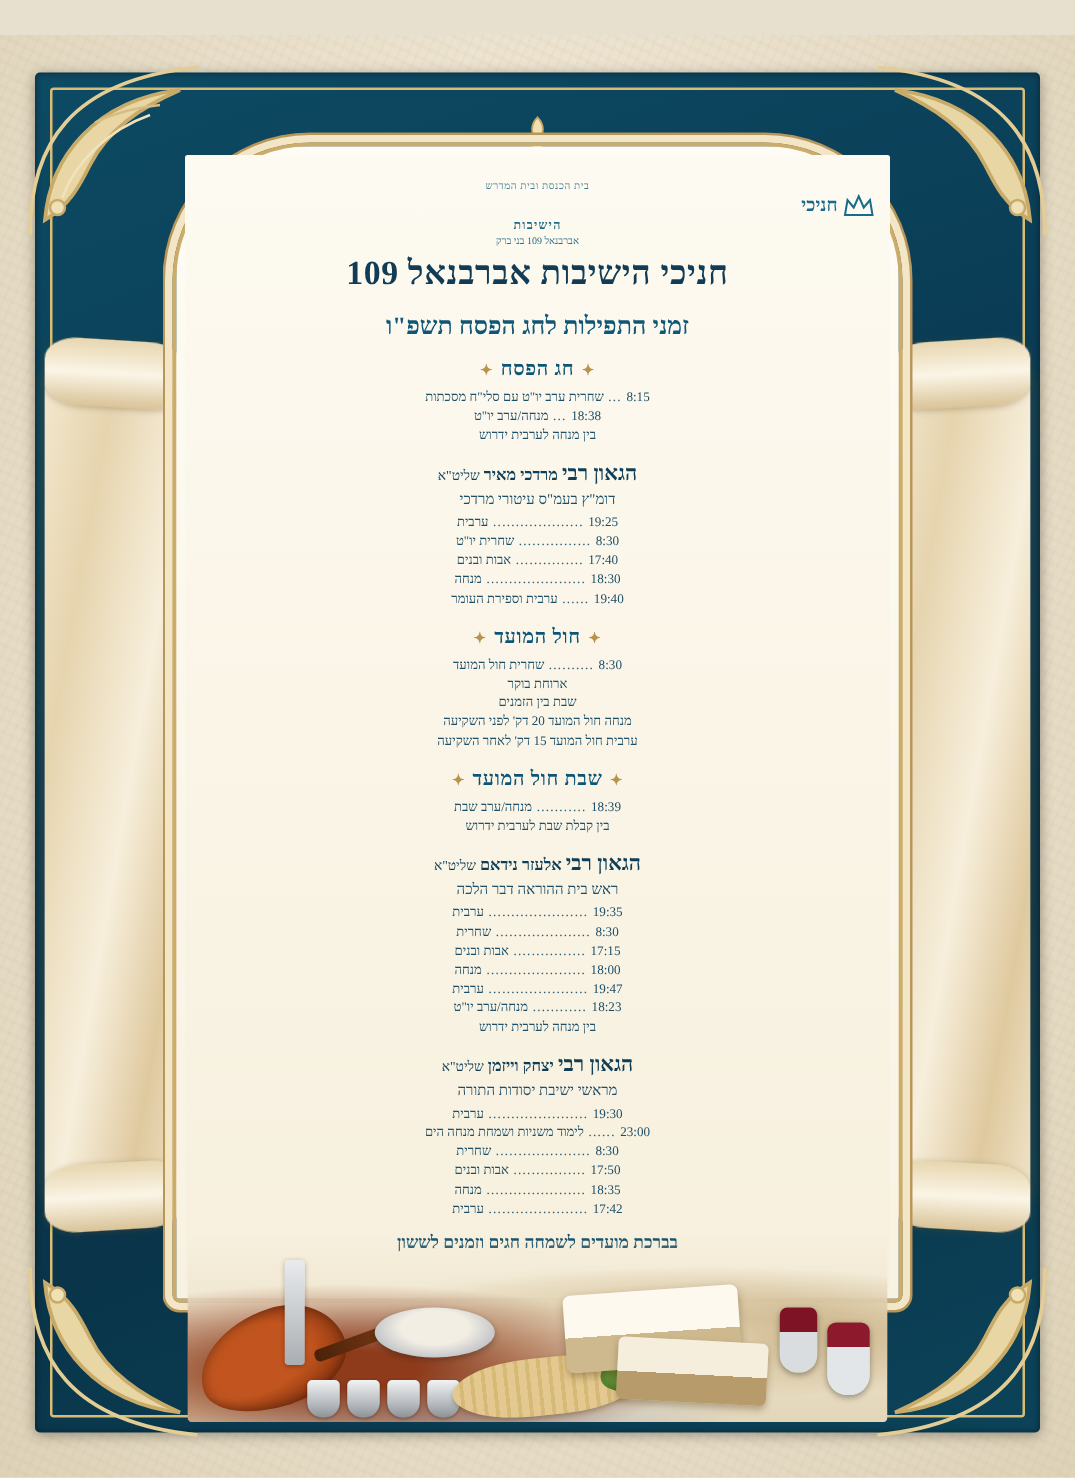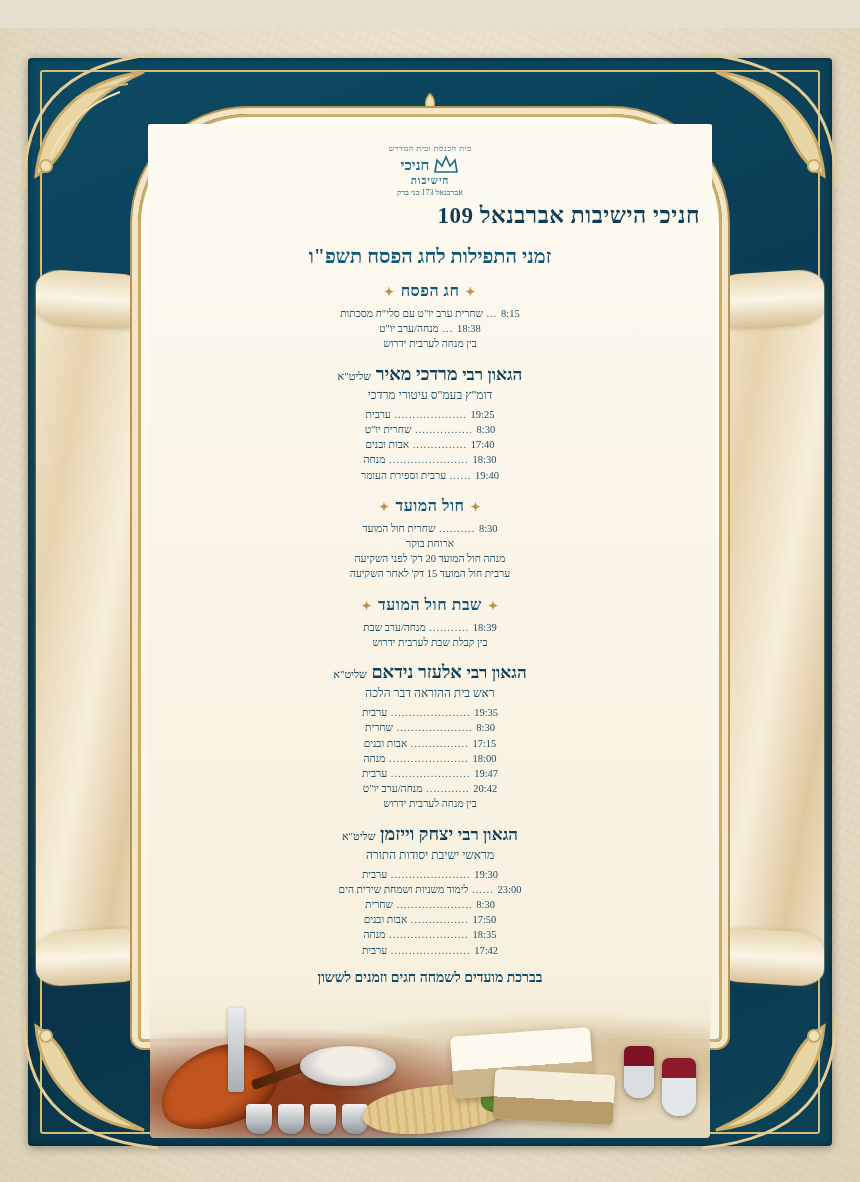--- a/index.html
+++ b/index.html
@@ -92,35 +92,35 @@
   
   #logo-block{
     text-align:center;
     padding-top:10px;
     color:#14506b;
   }
   #logo-top-line{
     font-size:8px;letter-spacing:.5px;color:#2b6e86;opacity:.9;
   }
   #logo-main{
-    display:flex;justify-content:center;align-items:center;gap:4px;margin-top:1px;
+    display:flex;align-items:center;gap:4px;margin-top:1px;
   }
   #logo-crown{width:26px;height:22px;}
   #logo-word{
     font-size:15px;font-weight:bold;color:#1a6b8a;line-height:1;
   }
   #logo-sub{
     font-size:10px;font-weight:bold;color:#1a6b8a;margin-top:-1px;letter-spacing:1px;
   }
   #logo-addr{font-size:8px;color:#2b6e86;margin-top:2px;}
 
   
   #main-title{
-    text-align:right;
-    font-size:23px;font-weight:bold;color:#123c55;
+    text-align:center;
+    font-size:27px;font-weight:bold;color:#123c55;
     margin-top:6px;letter-spacing:.5px;
   }
   #sub-title{
     text-align:center;
     font-size:20px;font-weight:bold;color:#0f5775;
     margin-top:16px;
     text-shadow:0 1px 0 #fff;
   }
 
   
@@ -137,21 +137,21 @@
   }
   .section-head .orn{color:#b8934b;font-size:12px;padding:0 6px;}
   .line{
     font-size:10.5px;color:#1d4f68;line-height:1.45;white-space:nowrap;
   }
   .line .dots{letter-spacing:1px;color:#2a5c73;}
   .line .tm{font-family:"Liberation Serif", serif;}
   .rav{
     font-size:17px;font-weight:bold;color:#0e3e57;margin-top:12px;
   }
-  .rav .big{font-size:18px;}
+  .rav .big{font-size:13px;}
   .rav .shlita{font-size:11px;font-weight:normal;}
   .rav-sub{
     font-size:12px;color:#1b4d66;margin-top:3px;margin-bottom:4px;
   }
   #blessing{
     font-size:14px;font-weight:bold;color:#0d4b68;margin-top:12px;
   }
 
   
   #photo-strip{
@@ -283,21 +283,21 @@
 
     <div id="logo-block">
       <div id="logo-top-line">בית הכנסת ובית המדרש</div>
       <div id="logo-main">
         <svg id="logo-crown" viewBox="0 0 26 22">
           <path d="M2 18 L4 6 L9 12 L13 3 L17 12 L22 6 L24 18 Z" fill="none" stroke="#1a6b8a" stroke-width="1.6"></path>
         </svg>
         <div id="logo-word">חניכי</div>
       </div>
       <div id="logo-sub">הישיבות</div>
-      <div id="logo-addr">אברבנאל 173 בני ברק</div>
+      <div id="logo-addr">אברבנאל 109 בני ברק</div>
     </div>
 
     <div id="main-title">חניכי הישיבות אברבנאל 109</div>
     <div id="sub-title">זמני התפילות לחג הפסח תשפ"ו</div>
 
     <div id="sections">
         <div>
           <div class="section-head"><span class="orn">✦</span><span>חג הפסח</span><span class="orn">✦</span></div>
           <div class="line"><span class="tm">8:15</span><span class="dots"> ... </span><span>שחרית ערב יו"ט עם סלי"ח מסכתות</span></div>
           <div class="line"><span class="tm">18:38</span><span class="dots"> ... </span><span>מנחה/ערב יו"ט</span></div>
@@ -307,42 +307,43 @@
           <div class="line"><span class="tm">19:25</span><span class="dots"> .................... </span><span>ערבית</span></div>
           <div class="line"><span class="tm">8:30</span><span class="dots"> ................ </span><span>שחרית יו"ט</span></div>
           <div class="line"><span class="tm">17:40</span><span class="dots"> ............... </span><span>אבות ובנים</span></div>
           <div class="line"><span class="tm">18:30</span><span class="dots"> ...................... </span><span>מנחה</span></div>
           <div class="line"><span class="tm">19:40</span><span class="dots"> ...... </span><span>ערבית וספירת העומר</span></div>
         </div>
         <div>
           <div class="section-head"><span class="orn">✦</span><span>חול המועד</span><span class="orn">✦</span></div>
           <div class="line"><span class="tm">8:30</span><span class="dots"> .......... </span><span>שחרית חול המועד</span></div>
           <div class="line"><span class="tm"></span><span class="dots"> </span><span>ארוחת בוקר</span></div>
+          <div class="line"><span class="tm"></span><span class="dots"> </span><span>שבת בין הזמנים</span></div>
           <div class="line"><span class="tm"></span><span class="dots"> </span><span>מנחה חול המועד 20 דק' לפני השקיעה</span></div>
           <div class="line"><span class="tm"></span><span class="dots"> </span><span>ערבית חול המועד 15 דק' לאחר השקיעה</span></div>
         </div>
         <div>
           <div class="section-head"><span class="orn">✦</span><span>שבת חול המועד</span><span class="orn">✦</span></div>
           <div class="line"><span class="tm">18:39</span><span class="dots"> ........... </span><span>מנחה/ערב שבת</span></div>
           <div class="line"><span class="tm"></span><span class="dots"> </span><span>בין קבלת שבת לערבית ידרוש</span></div>
           <div class="rav"><span>הגאון רבי</span><span class="big"> אלעזר נידאם </span><span class="shlita">שליט"א</span></div>
           <div class="rav-sub">ראש בית ההוראה דבר הלכה</div>
           <div class="line"><span class="tm">19:35</span><span class="dots"> ...................... </span><span>ערבית</span></div>
           <div class="line"><span class="tm">8:30</span><span class="dots"> ..................... </span><span>שחרית</span></div>
           <div class="line"><span class="tm">17:15</span><span class="dots"> ................ </span><span>אבות ובנים</span></div>
           <div class="line"><span class="tm">18:00</span><span class="dots"> ...................... </span><span>מנחה</span></div>
           <div class="line"><span class="tm">19:47</span><span class="dots"> ...................... </span><span>ערבית</span></div>
         </div>
         <div>
-          <div class="line"><span class="tm">20:42</span><span class="dots"> ............ </span><span>מנחה/ערב יו"ט</span></div>
+          <div class="line"><span class="tm">18:23</span><span class="dots"> ............ </span><span>מנחה/ערב יו"ט</span></div>
           <div class="line"><span class="tm"></span><span class="dots"> </span><span>בין מנחה לערבית ידרוש</span></div>
           <div class="rav"><span>הגאון רבי</span><span class="big"> יצחק וייזמן </span><span class="shlita">שליט"א</span></div>
           <div class="rav-sub">מראשי ישיבת יסודות התורה</div>
           <div class="line"><span class="tm">19:30</span><span class="dots"> ...................... </span><span>ערבית</span></div>
-          <div class="line"><span class="tm">23:00</span><span class="dots"> ...... </span><span>לימוד משניות ושמחת שירית הים</span></div>
+          <div class="line"><span class="tm">23:00</span><span class="dots"> ...... </span><span>לימוד משניות ושמחת מנחה הים</span></div>
           <div class="line"><span class="tm">8:30</span><span class="dots"> ..................... </span><span>שחרית</span></div>
           <div class="line"><span class="tm">17:50</span><span class="dots"> ................ </span><span>אבות ובנים</span></div>
           <div class="line"><span class="tm">18:35</span><span class="dots"> ...................... </span><span>מנחה</span></div>
           <div class="line"><span class="tm">17:42</span><span class="dots"> ...................... </span><span>ערבית</span></div>
         </div>
       </div>
 
     <div id="blessing">בברכת מועדים לשמחה חגים וזמנים לששון</div>
   </div>
 

